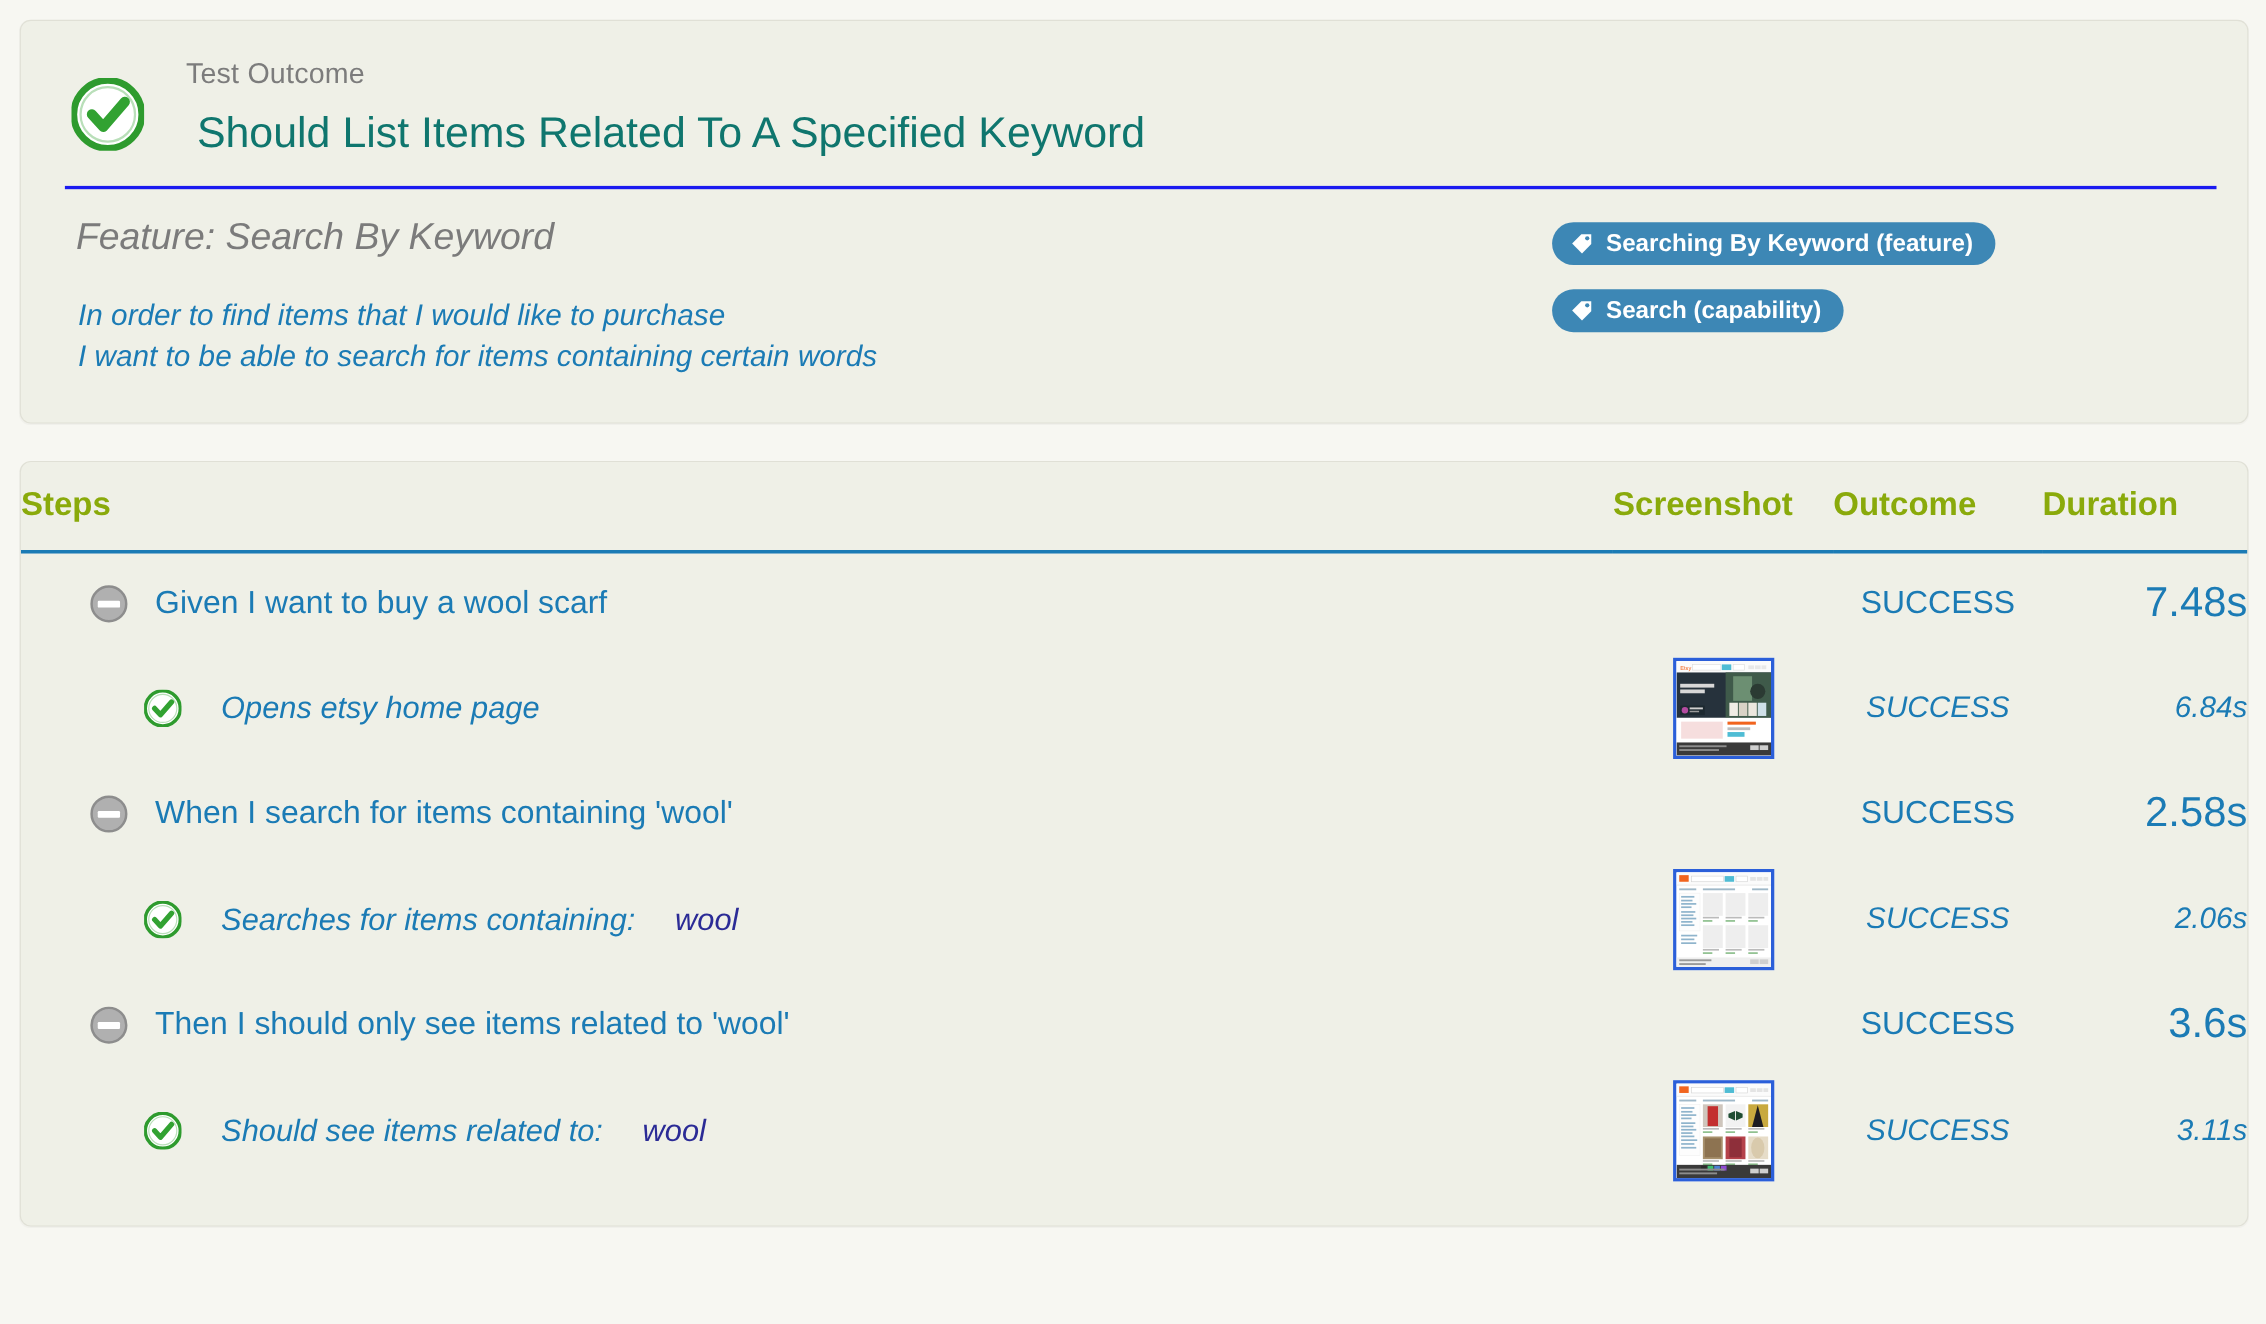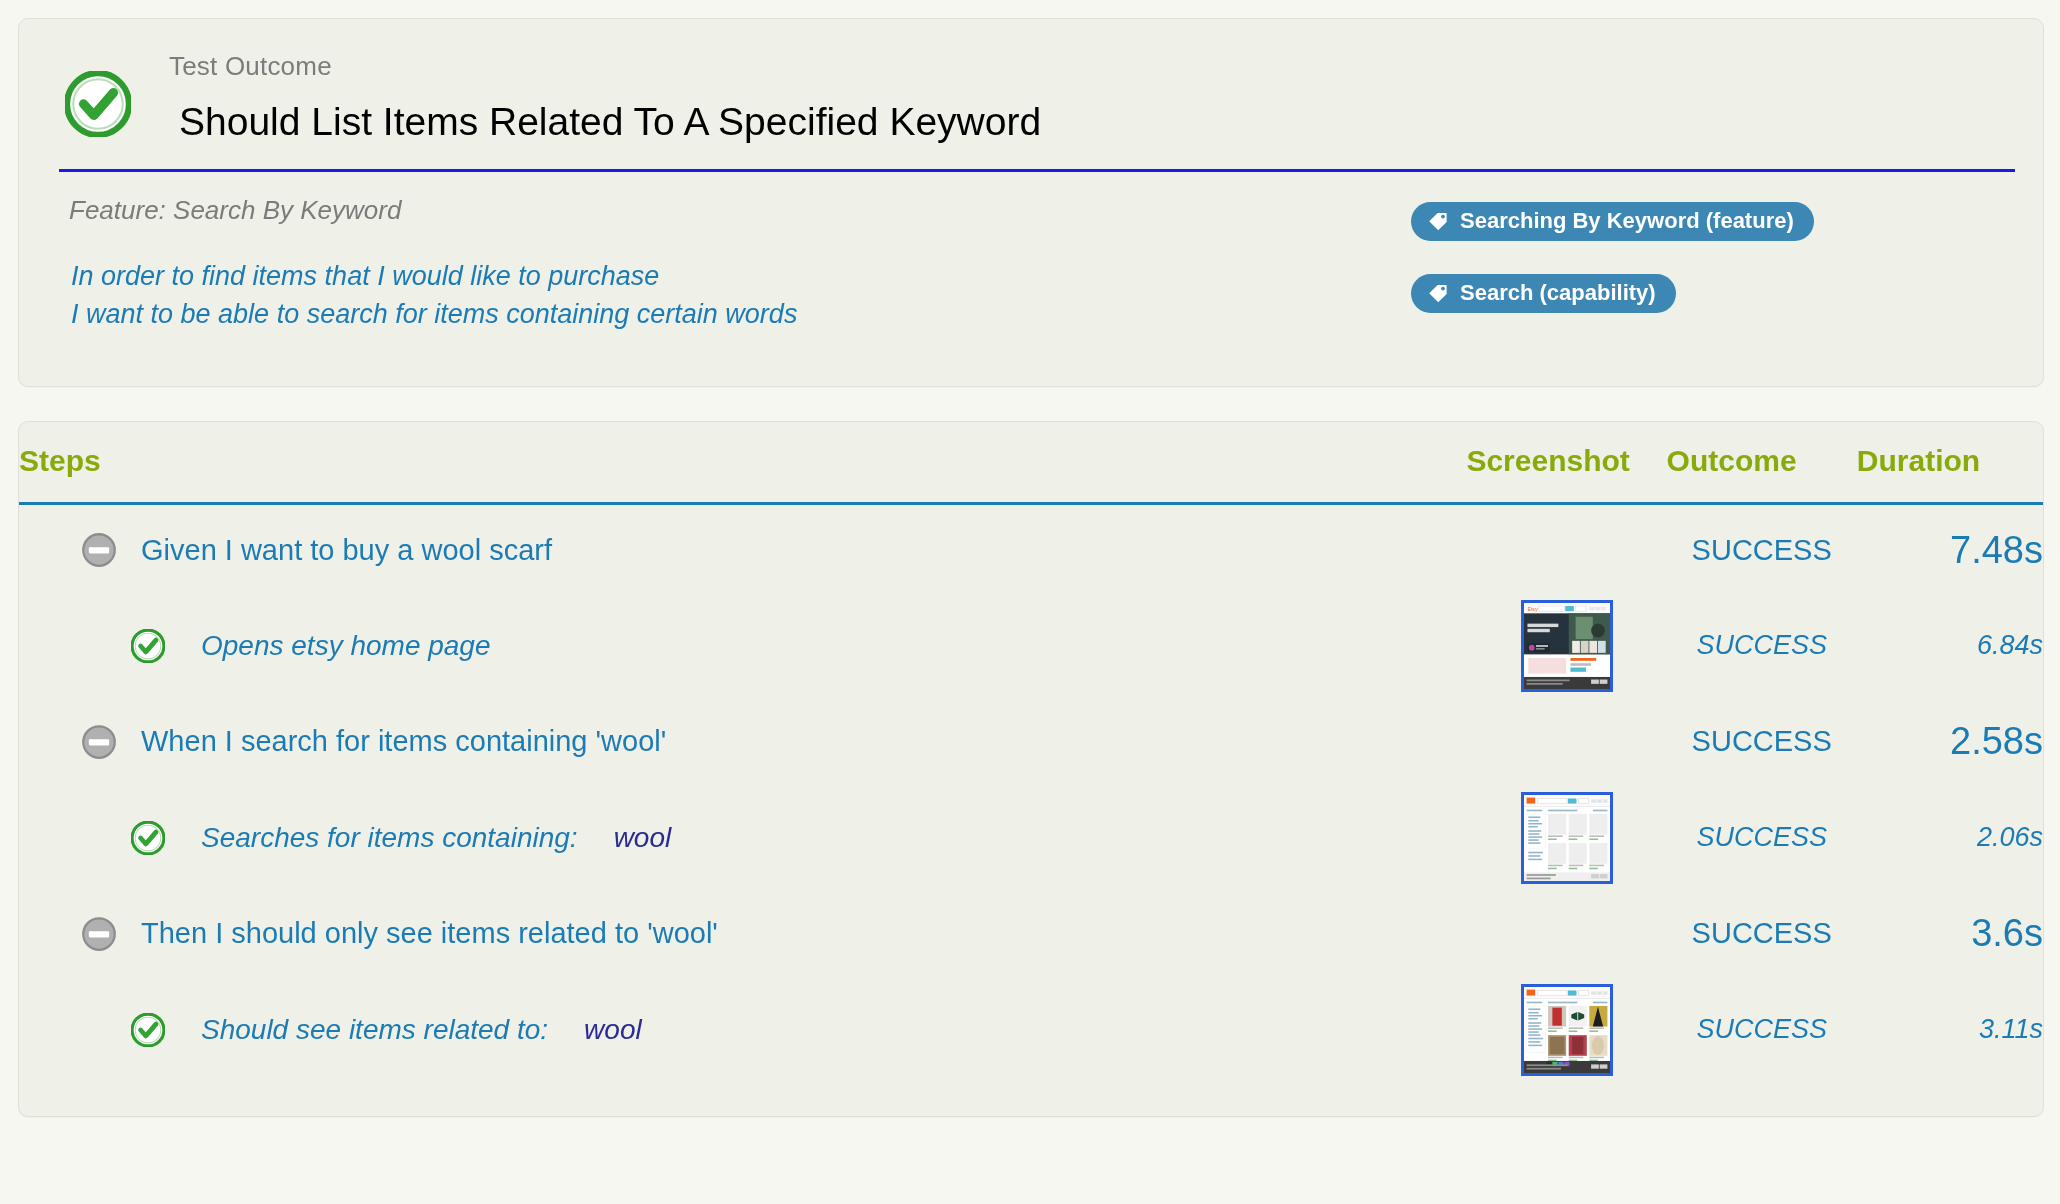--- a/index.html
+++ b/index.html
@@ -62,21 +62,21 @@
   }
   .head-label {
     font-size: 26px;
     color: #7c7c7c;
     letter-spacing: 0.2px;
     line-height: 1.2;
     padding-bottom: 6px;
   }
   .head-title {
     font-size: 39px;
-    color: #000000;
+    color: #0f766e;
     padding-left: 10px;
     padding-top: 12px;
     line-height: 1.15;
     white-space: nowrap;
   }
 
   .blue-rule {
     height: 3px;
     background: #1a1af0;
     margin: 10px 28px 0 40px;
@@ -88,21 +88,21 @@
     position: relative;
   }
   .narrative-col { flex: 1 1 auto; min-width: 0; }
   .tags-col {
     flex: 0 0 620px;
     padding-top: 8px;
     padding-left: 16px;
   }
 
   .feature-line {
-    font-size: 26px;
+    font-size: 34px;
     font-style: italic;
     color: #7b7b7b;
     line-height: 1.25;
     padding-left: 10px;
     padding-bottom: 30px;
     white-space: nowrap;
   }
   .narrative-line {
     font-size: 27px;
     font-style: italic;
@@ -114,21 +114,21 @@
 
   .tag-badge {
     display: inline-flex;
     align-items: center;
     background: #3d87b5;
     color: #ffffff;
     border-radius: 22px;
     font-size: 22px;
     font-weight: bold;
     padding: 8px 20px 9px 16px;
-    margin-bottom: 33px;
+    margin-bottom: 22px;
     white-space: nowrap;
     line-height: 1;
   }
   .tag-badge .tag-icon {
     width: 22px;
     height: 22px;
     margin-right: 11px;
     flex: 0 0 22px;
   }
 

